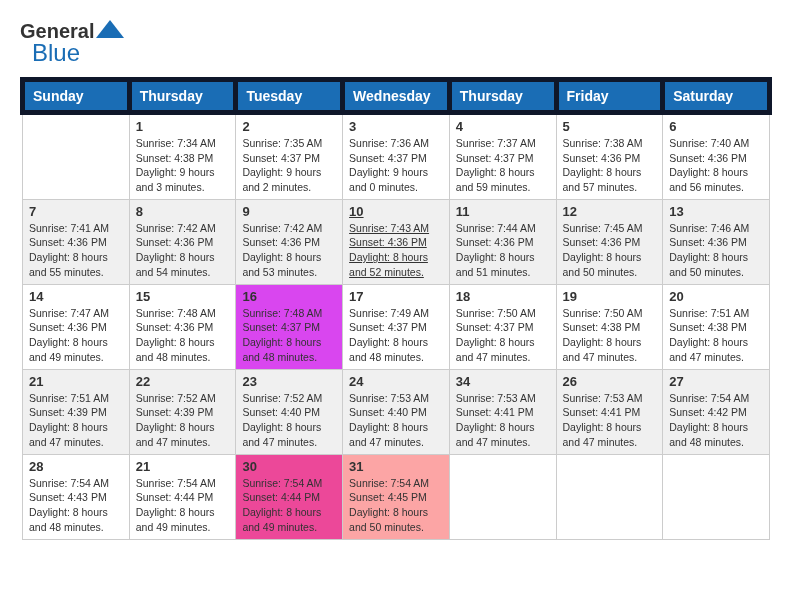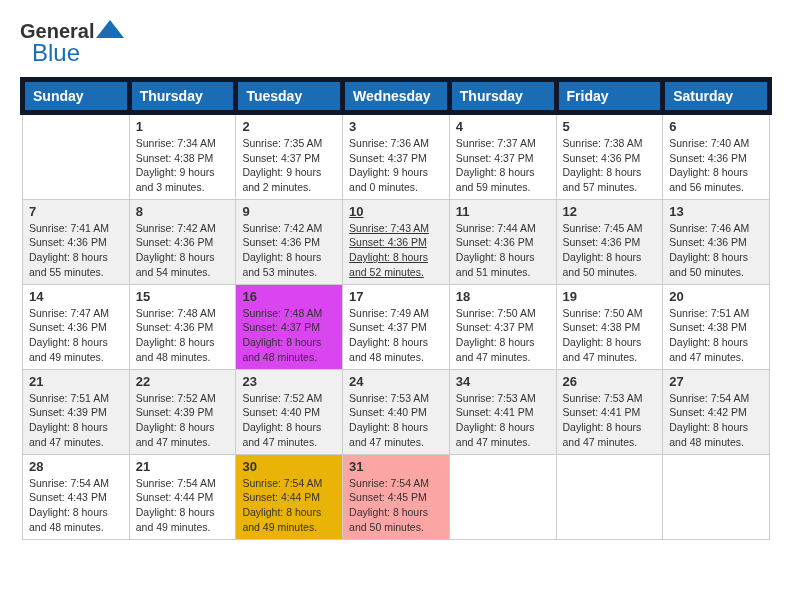--- a/index.html
+++ b/index.html
@@ -234,21 +234,21 @@
       </tr>
       <tr style="background-color: rgb(255, 255, 255); padding-left: 40px;">
         <td style="background-color: rgb(255, 255, 255);">
           <span class="day-number">28</span>
           <div class="day-info">Sunrise: 7:54 AM<br>Sunset: 4:43 PM<br>Daylight: 8 hours<br>and 48 minutes.</div>
         </td>
         <td style="background-color: rgb(255, 255, 255);">
           <span class="day-number">21</span>
           <div class="day-info">Sunrise: 7:54 AM<br>Sunset: 4:44 PM<br>Daylight: 8 hours<br>and 49 minutes.</div>
         </td>
-        <td style="background-color: #eab308;">
+        <td style="background-color: #ec4899;">
           <span class="day-number">30</span>
           <div class="day-info">Sunrise: 7:54 AM<br>Sunset: 4:44 PM<br>Daylight: 8 hours<br>and 49 minutes.</div>
         </td>
         <td style="background-color: #fca5a5;">
           <span class="day-number">31</span>
           <div class="day-info">Sunrise: 7:54 AM<br>Sunset: 4:45 PM<br>Daylight: 8 hours<br>and 50 minutes.</div>
         </td>
         <td class="empty-cell" style="background-color: rgb(255, 255, 255);"></td>
         <td class="empty-cell" style="background-color: rgb(255, 255, 255);"></td>
         <td class="empty-cell" style="background-color: rgb(255, 255, 255);"></td>

